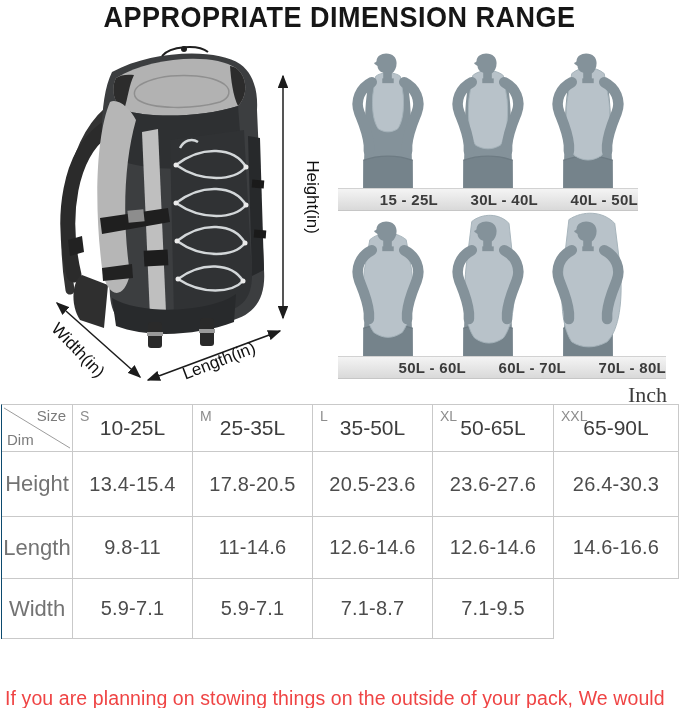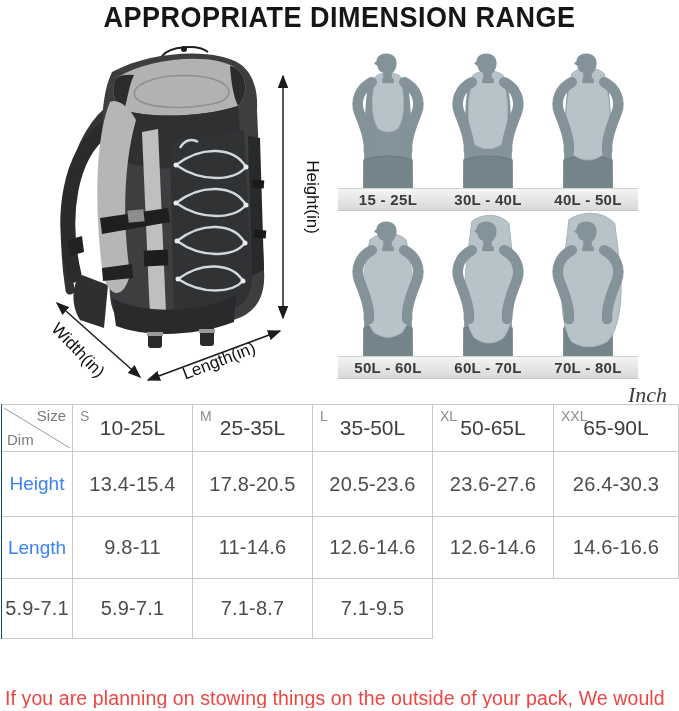--- a/index.html
+++ b/index.html
@@ -12,37 +12,37 @@
   .pack-illo{position:absolute;left:12px;top:40px;width:308px;height:352px;}
   .pack-illo svg{width:100%;height:100%;display:block;}
   .dim-text{font-size:17px;font-weight:500;fill:#101010;font-family:"Liberation Sans",sans-serif;}
   
   .sil-row{position:absolute;left:338px;width:300px;height:148px;display:flex;}
   .sil-row1{top:44px;} .sil-row2{top:212px;}
   .sil-col{width:100px;height:148px;}
   .sil-col svg{width:100px;height:148px;display:block;}
   .cap-band{position:absolute;left:338px;width:300px;height:21px;display:flex;align-items:center;
             background:linear-gradient(#f4f4f4,#d9d9d9);border-top:1px solid #d2d2d2;border-bottom:1px solid #c6c6c6;z-index:3;}
-  .band1{top:188px;} .band2{top:356px;}
-  .cap-label{flex:1;text-align:center;font-size:15px;font-weight:700;color:#3b3b3b;letter-spacing:.3px;}
+  .band1{top:188px;} .band2{top:356px;padding-left:28px;}
+  .cap-label{flex:1;text-align:right;font-size:15px;font-weight:700;color:#3b3b3b;letter-spacing:.3px;}
   .inch{position:absolute;top:382px;right:12px;font-family:"Liberation Serif",serif;
-        font-size:22px;color:#3c3c3c;font-style:italic;}
+        font-size:22px;color:#3c3c3c;}
   
   .size-table{position:absolute;top:404px;left:1px;width:677px;display:grid;
               grid-template-columns:71px 120px 120px 120px 121px 125px;
               grid-template-rows:47px 65px 62px 60px;
               border-top:1px solid #c9c9c9;border-left:1px solid #0c4a6e;background:#fff;}
   .cell{border-right:1px solid #c9c9c9;border-bottom:1px solid #c9c9c9;position:relative;
         display:flex;align-items:center;justify-content:center;}
   .corner-line{position:absolute;inset:0;width:100%;height:100%;}
   .corner-top{position:absolute;top:2px;right:6px;font-size:15px;color:#7b7b7b;}
   .corner-bottom{position:absolute;bottom:3px;left:5px;font-size:15px;color:#7b7b7b;margin-top:11px;}
   .size-letter{position:absolute;top:3px;left:7px;font-size:14px;color:#8d8d8d;}
   .size-cap{font-size:21px;color:#3d3d3d;margin-top:0;}
-  .row-label{color:#3b82f6;font-size:19px;}
+  .row-label{color:#737373;font-size:22px;}
   .dim-value{color:#4c4c4c;font-size:20px;letter-spacing:.2px;text-align:right;}
   .footnote{position:absolute;top:641px;left:5px;width:671px;font-size:19.5px;
             color:#ef4444;line-height:1.33;letter-spacing:.1px;margin-top:45px;}
   .defs-svg{position:absolute;width:0;height:0;}
 </style>
 </head>
 <body>
 
 <div id="page">
 
@@ -255,20 +255,21 @@
     <div class="cell dim-value">23.6-27.6</div>
     <div class="cell dim-value">26.4-30.3</div>
 
     <div class="cell row-label">Length</div>
     <div class="cell dim-value">9.8-11</div>
     <div class="cell dim-value">11-14.6</div>
     <div class="cell dim-value">12.6-14.6</div>
     <div class="cell dim-value">12.6-14.6</div>
     <div class="cell dim-value">14.6-16.6</div>
 
+    <div class="cell row-label">Width</div>
     <div class="cell dim-value">5.9-7.1</div>
     <div class="cell dim-value">5.9-7.1</div>
     <div class="cell dim-value">7.1-8.7</div>
     <div class="cell dim-value">7.1-9.5</div>
   </div>
 
   <div class="footnote">If you are planning on stowing things on the outside of your pack, We would recommend getting a size up so that it will easily cover your entire pack.</div>
 
 </div>
 

